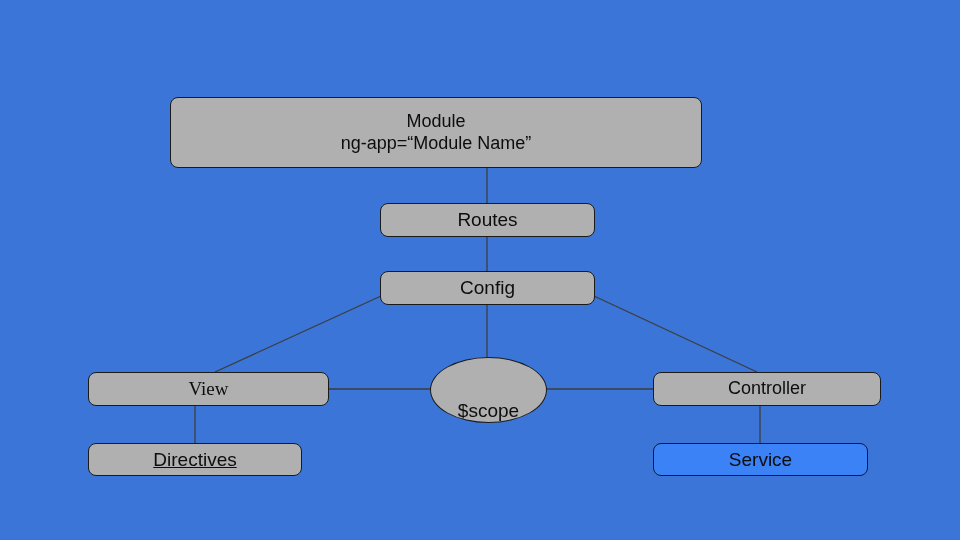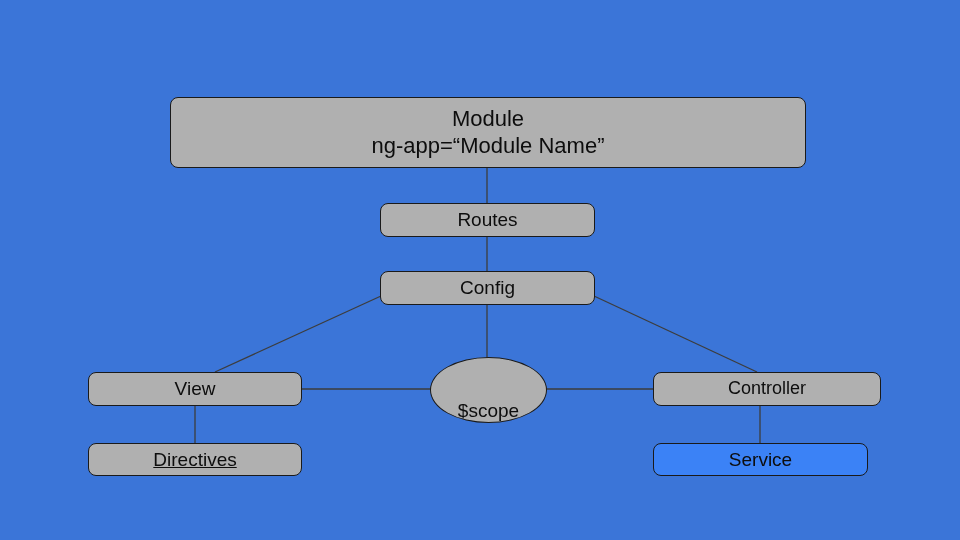--- a/index.html
+++ b/index.html
@@ -38,34 +38,35 @@
     border-radius: 8px;
     z-index: 2;
   }
   .node-label {
     display: block;
     line-height: 1.22;
     white-space: pre-line;
   }
   
   #node-module {
-    left: 170px; top: 97px; width: 636px; height: 71px;
-    font-size: 22px;
+    left: 170px; top: 97px; width: 532px; height: 71px;
+    font-size: 18px;
   }
   #node-config {
     left: 380px; top: 203px; width: 215px; height: 34px;
     font-size: 19px;
   }
   #node-routes {
     left: 380px; top: 271px; width: 215px; height: 34px;
     font-size: 19px;
   }
   #node-view {
-    left: 88px; top: 372px; width: 214px; height: 34px;
+    left: 88px; top: 372px; width: 241px; height: 34px;
     font-size: 19px;
+    font-family: Liberation Serif, serif;
   }
   #node-directives {
     left: 88px; top: 443px; width: 214px; height: 33px;
     font-size: 19px;
     text-decoration: underline;
   }
   #node-controller {
     left: 653px; top: 372px; width: 228px; height: 34px;
     font-size: 18px;
   }

